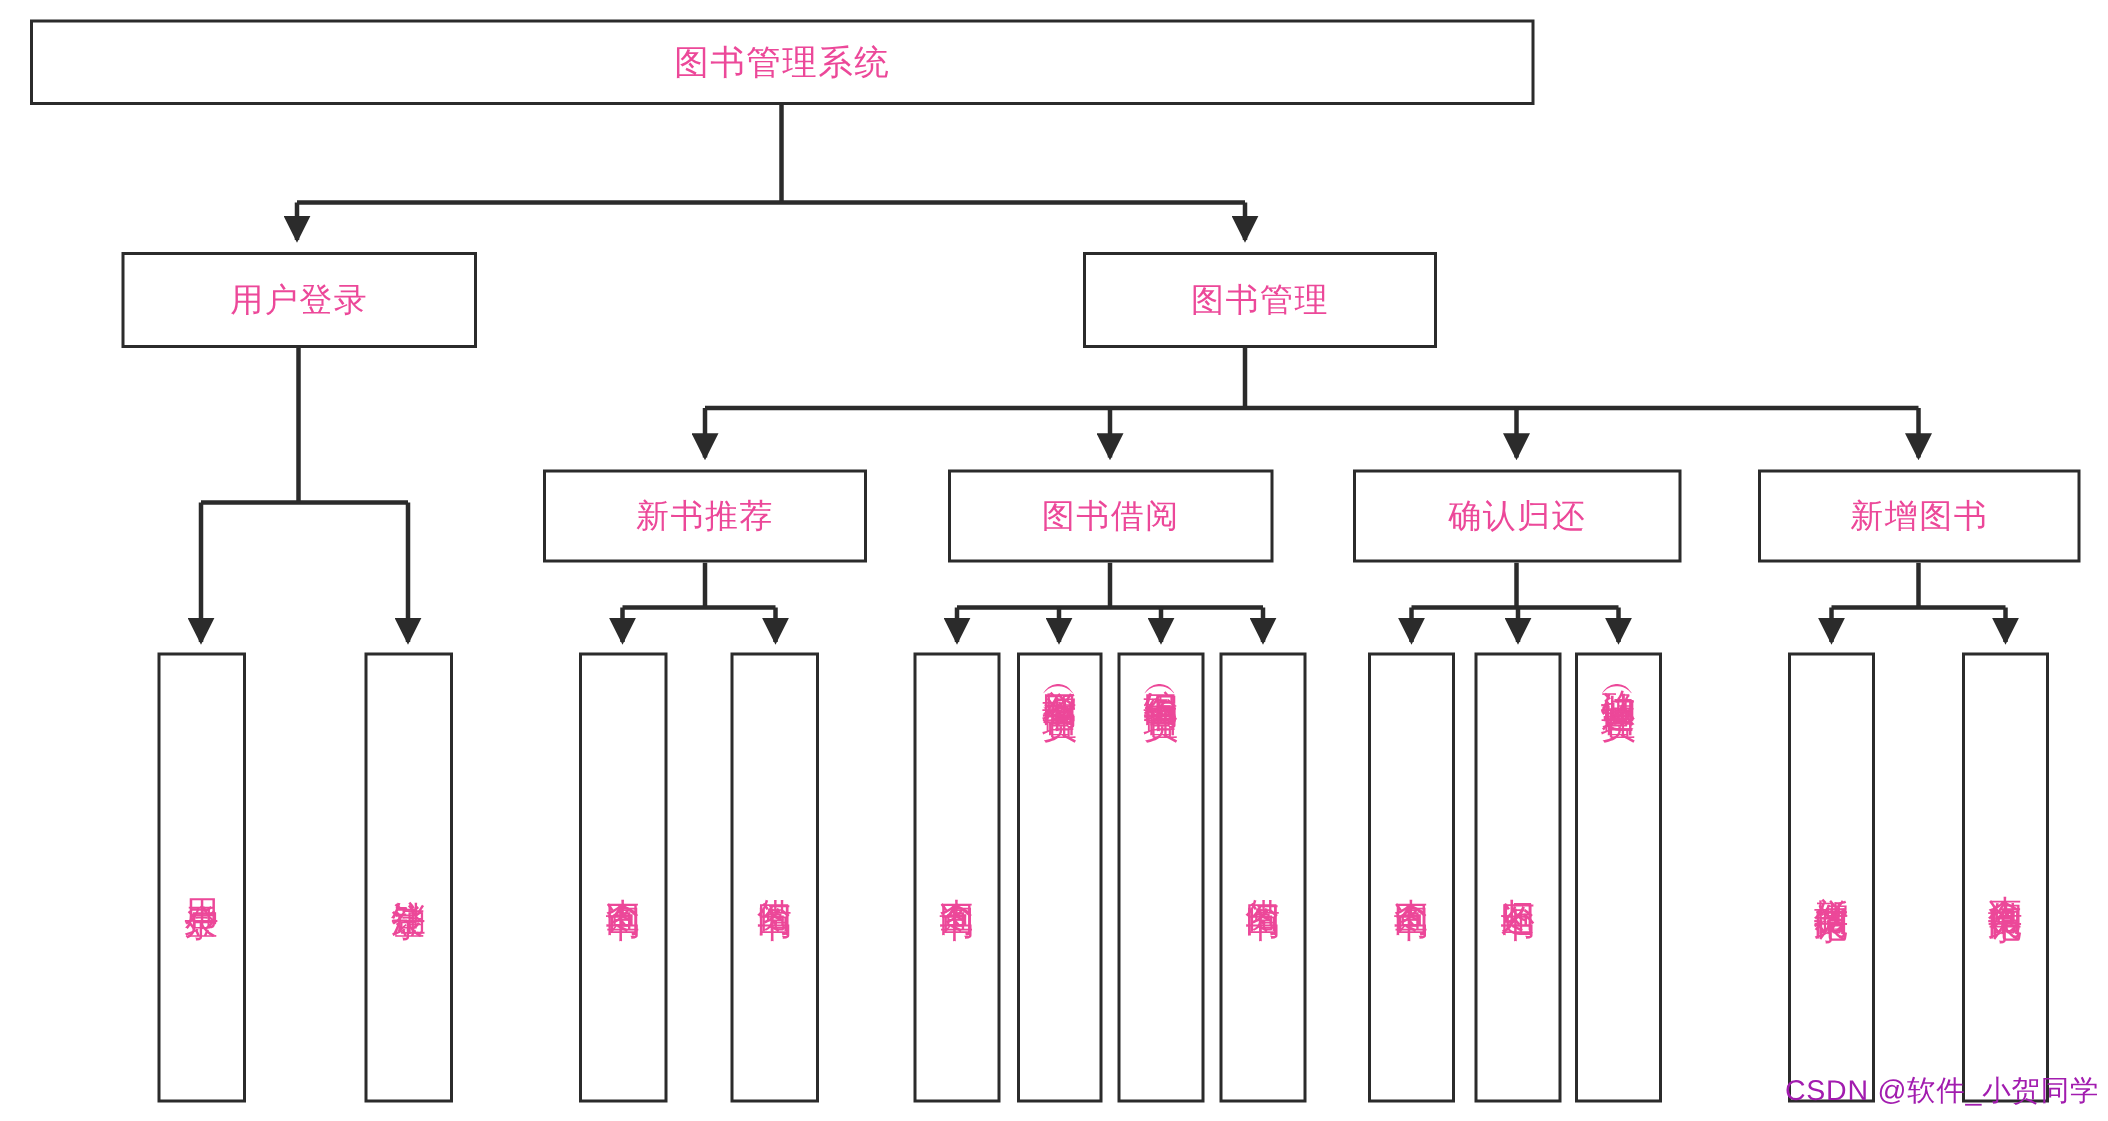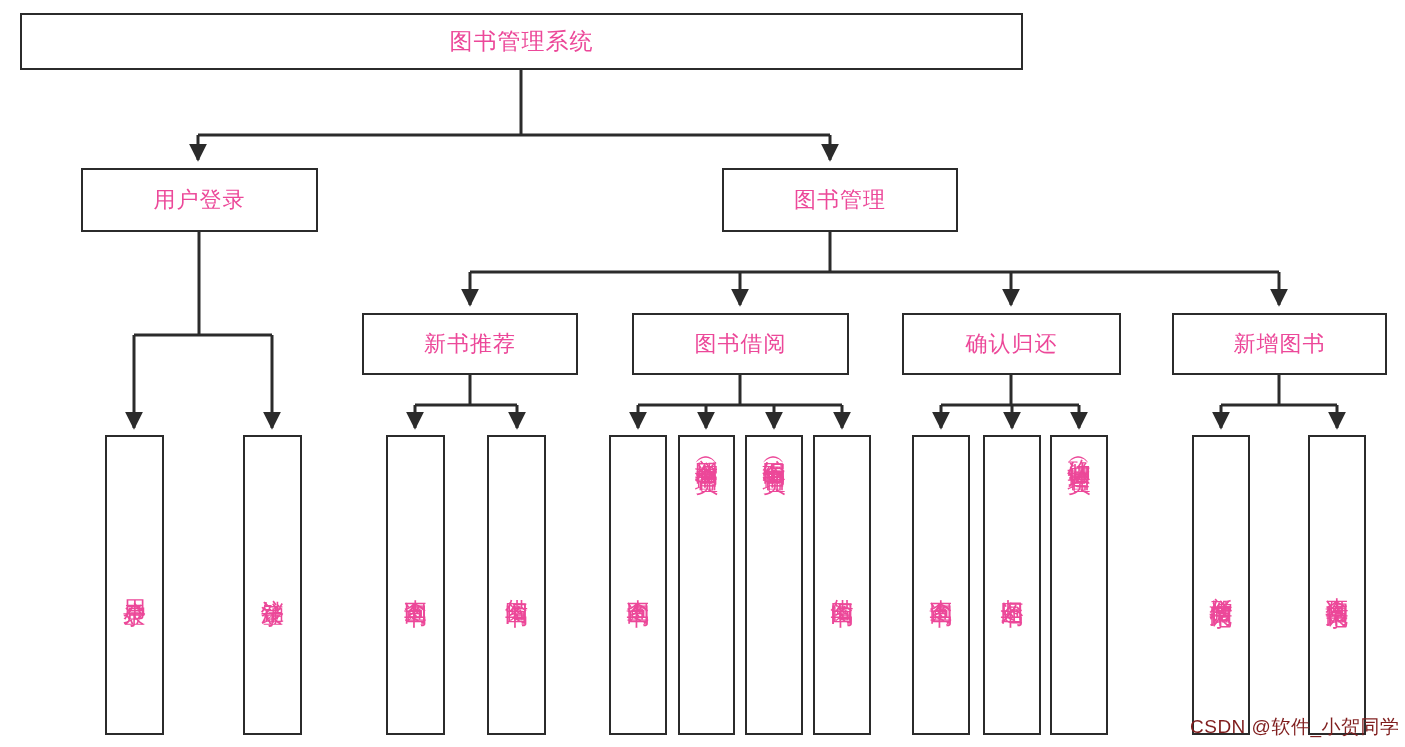--- a/index.html
+++ b/index.html
@@ -65,21 +65,21 @@
   .node.v.tall-text {
     align-items: flex-start;
   }
   .node.v.mid-text {
     align-items: center;
     padding-top: 0;
   }
   .watermark {
     position: absolute;
     font-size: 19px;
-    color: #7f1d1d;
+    color: #a21caf;
     white-space: nowrap;
     z-index: 5;
     letter-spacing: 0.5px;
   }
 </style>
 </head>
 <body>
 
 <div id="canvas">
 

